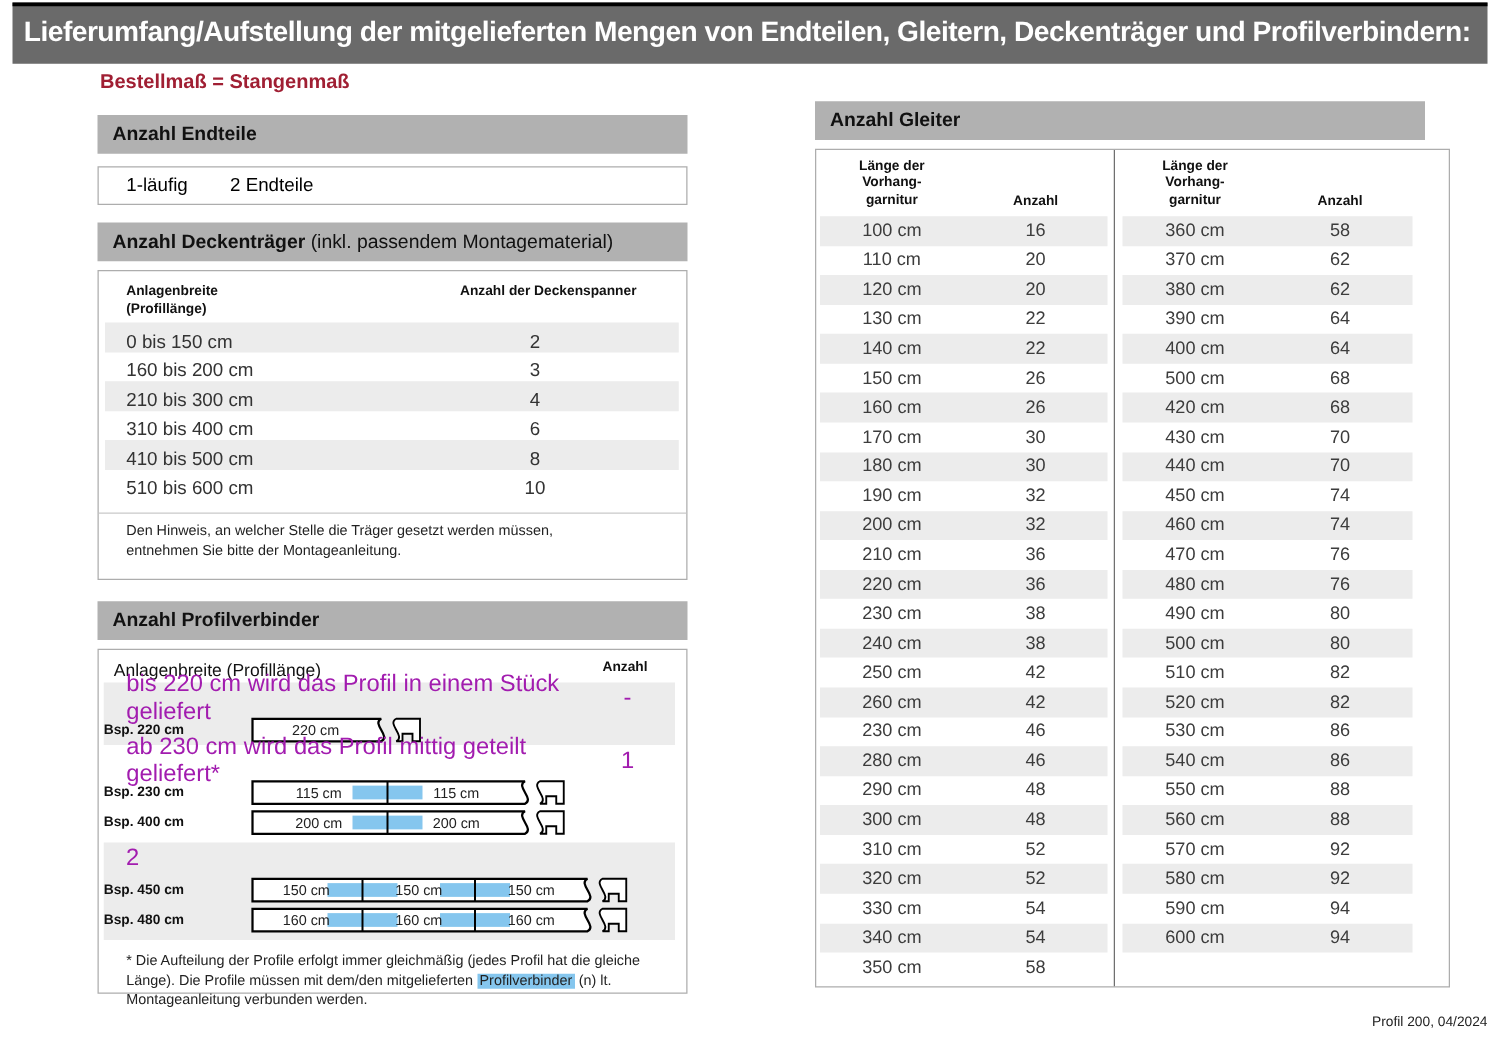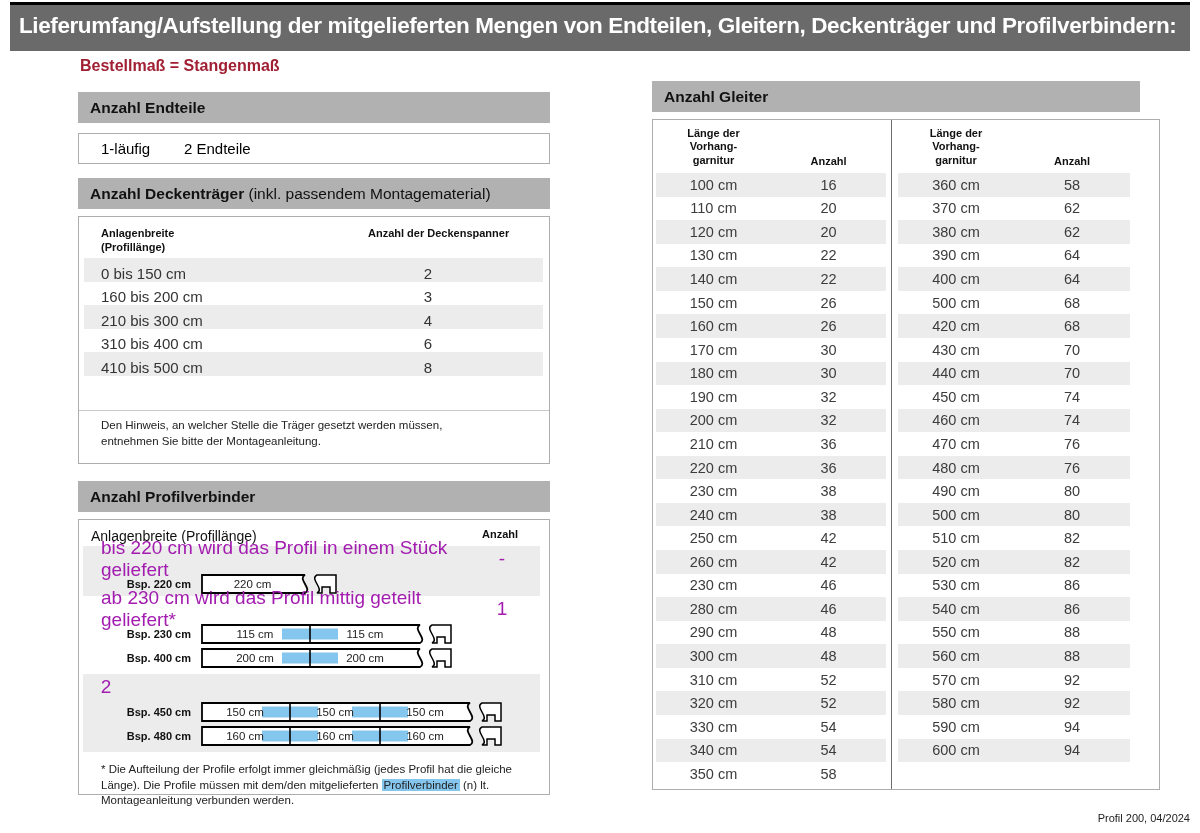--- a/index.html
+++ b/index.html
@@ -42,21 +42,21 @@
               box-sizing:border-box;}
   #profil-head{position:relative;height:26px;}
   .profil-col1{position:absolute;left:12px;top:8px;font-size:14px;font-weight:normal;}
   .profil-col2{position:absolute;left:398px;width:46px;text-align:center;top:8px;font-size:11px;font-weight:bold;}
   .psec{position:relative;margin:0 9px 0 4px;}
   .psec.gray{background:var(--stripe);}
   .psec-row{height:26px;display:flex;align-items:center;font-size:19px;color:#a21caf;position:relative;}
   .psec-text{flex:1;padding-left:18px;}
   .psec-count{width:46px;text-align:center;margin-right:15px;}
   .ex-row{height:24px;position:relative;}
-  .ex-label{position:absolute;left:0;width:108px;text-align:right;top:6px;font-size:11px;font-weight:bold;color:#111;}
+  .ex-label{position:absolute;left:0;width:108px;top:6px;font-size:11px;font-weight:bold;color:#111;}
   .ex-row svg{position:absolute;left:117px;top:1px;}
   .pad-b{padding-bottom:4px;}
   #profil-foot{position:absolute;left:0;top:233px;width:100%;box-sizing:border-box;
                padding:9px 28px 0 22px;font-size:11.5px;line-height:15.5px;color:#222;}
   .hl{background:var(--highlight-blue);padding:0 2px;}
   
   #gleiter-bar{left:652px;top:81px;width:488px;}
   #gleiter-box{position:absolute;left:652px;top:119px;width:508px;height:671px;border:1px solid var(--box-border);
                box-sizing:border-box;}
   #gleiter-divider{position:absolute;left:238px;top:0;width:1px;height:100%;background:#6f6f6f;}
@@ -109,20 +109,24 @@
           <span class="c2">4</span>
         </div>
         <div class="drow">
           <span class="c1">310 bis 400 cm</span>
           <span class="c2">6</span>
         </div>
         <div class="drow stripe">
           <span class="c1">410 bis 500 cm</span>
           <span class="c2">8</span>
         </div>
+        <div class="drow">
+          <span class="c1">510 bis 600 cm</span>
+          <span class="c2">10</span>
+        </div>
       </div>
     <div id="deck-note">Den Hinweis, an welcher Stelle die Träger gesetzt werden müssen, entnehmen Sie bitte der Montageanleitung.</div>
   </div>
 
   <div id="profil-bar" class="secbar">Anzahl Profilverbinder</div>
   <div id="profil-box">
     <div id="profil-head">
       <span class="profil-col1">Anlagenbreite (Profillänge)</span>
       <span class="profil-col2">Anzahl</span>
     </div>

